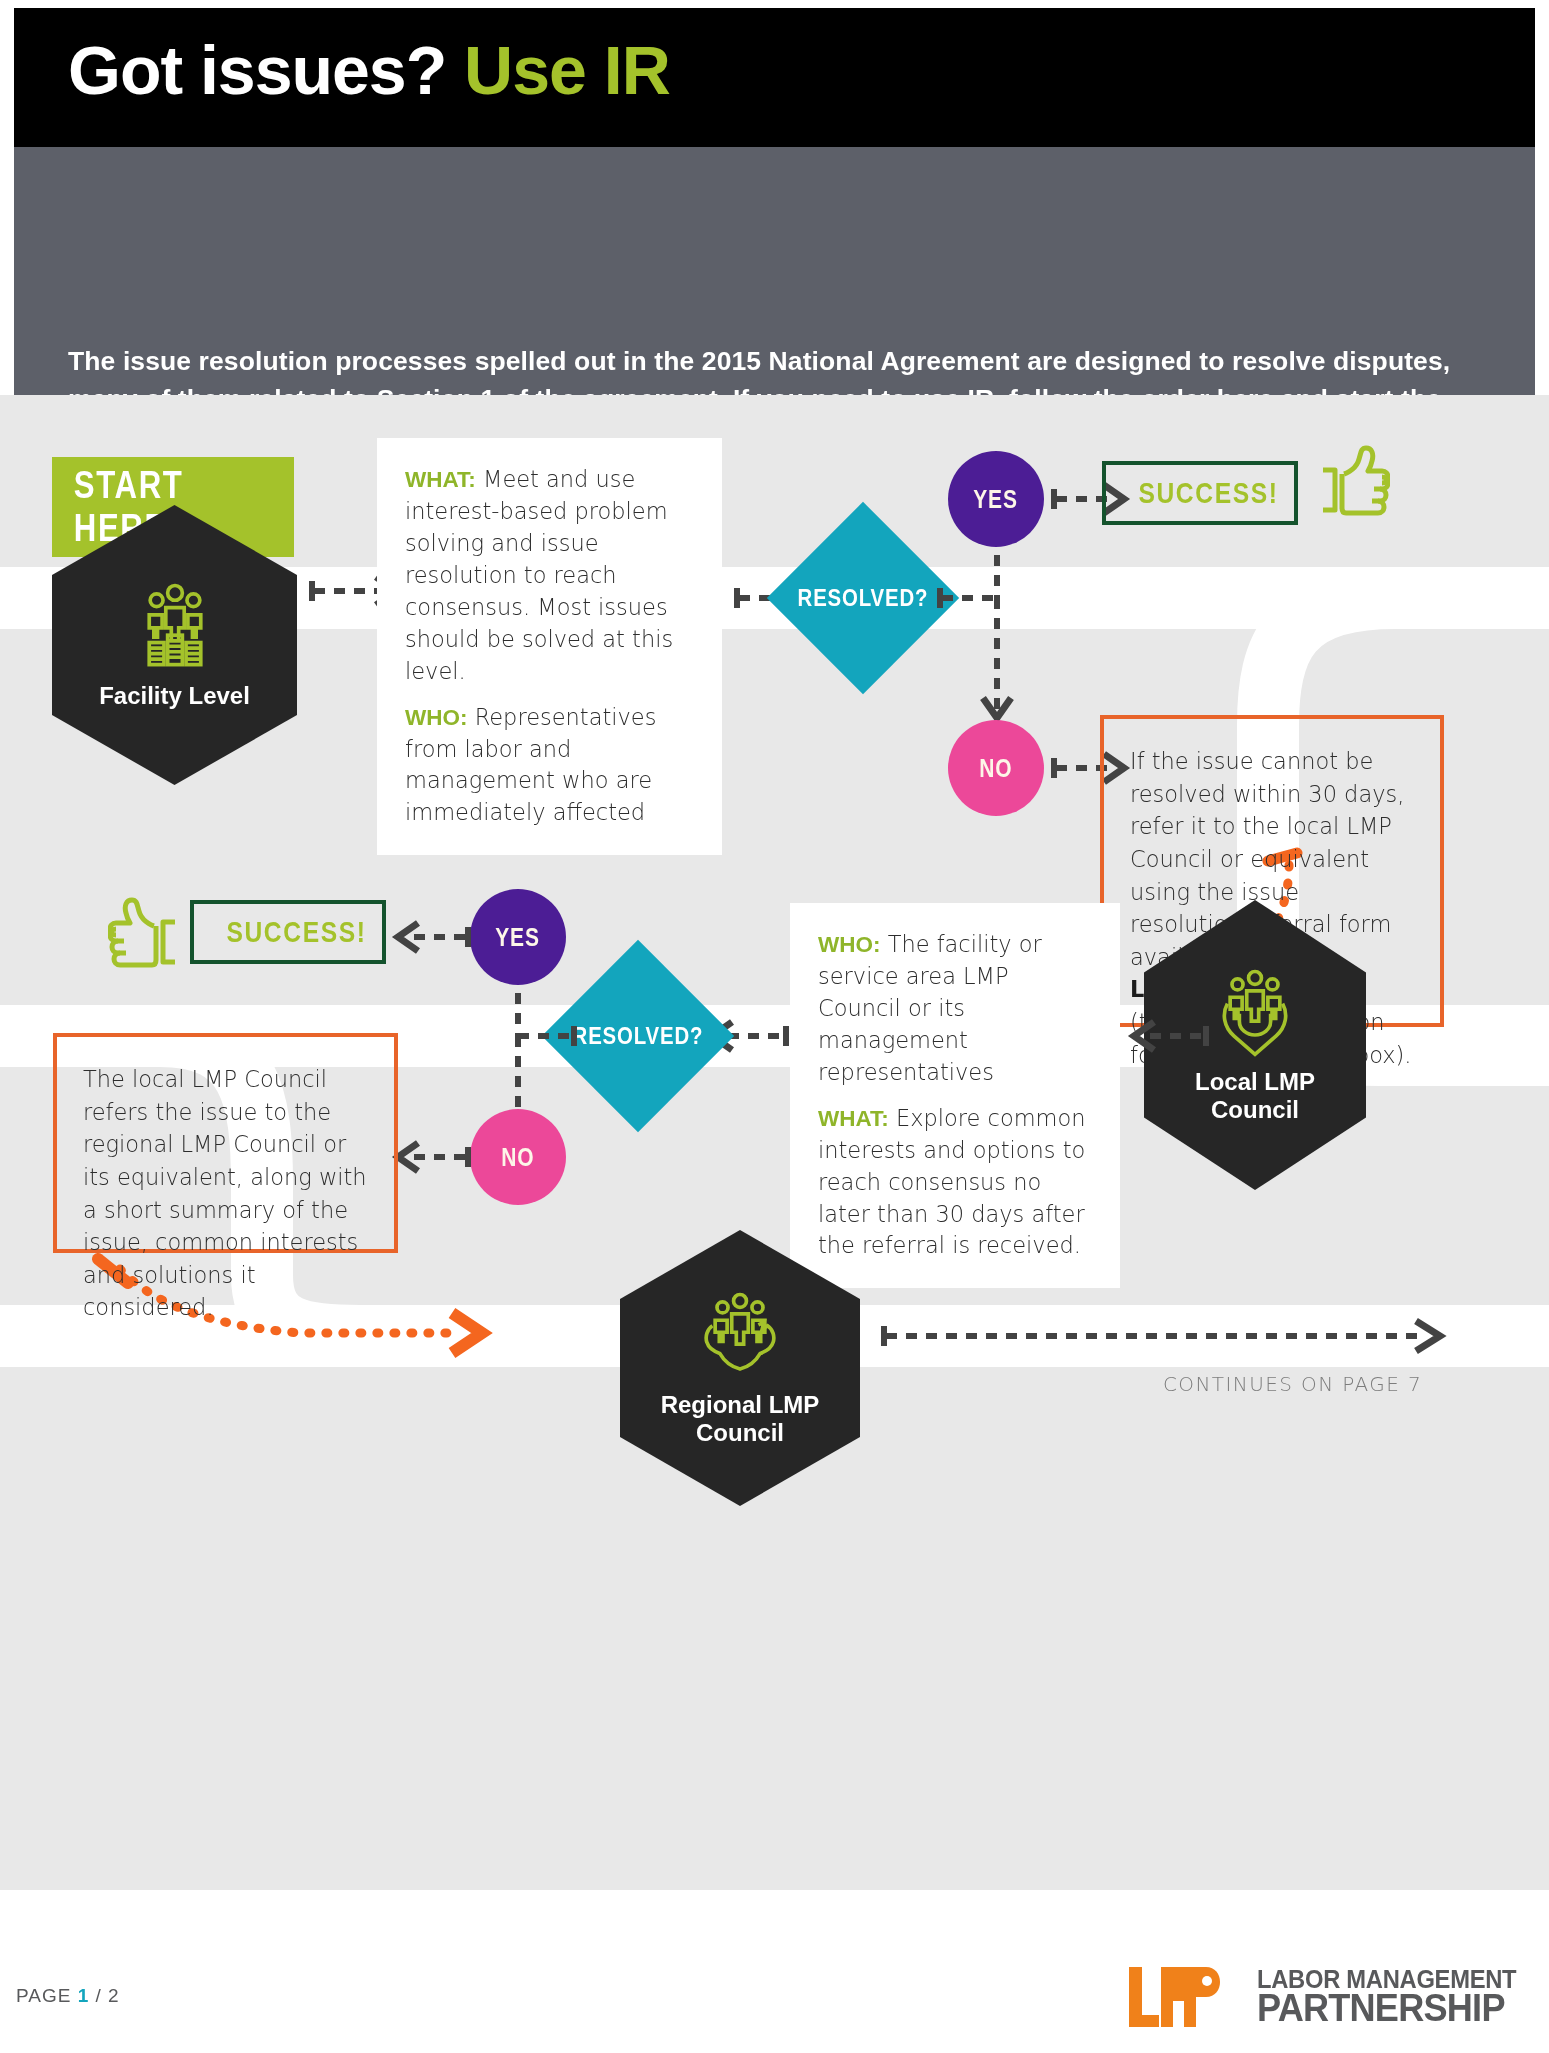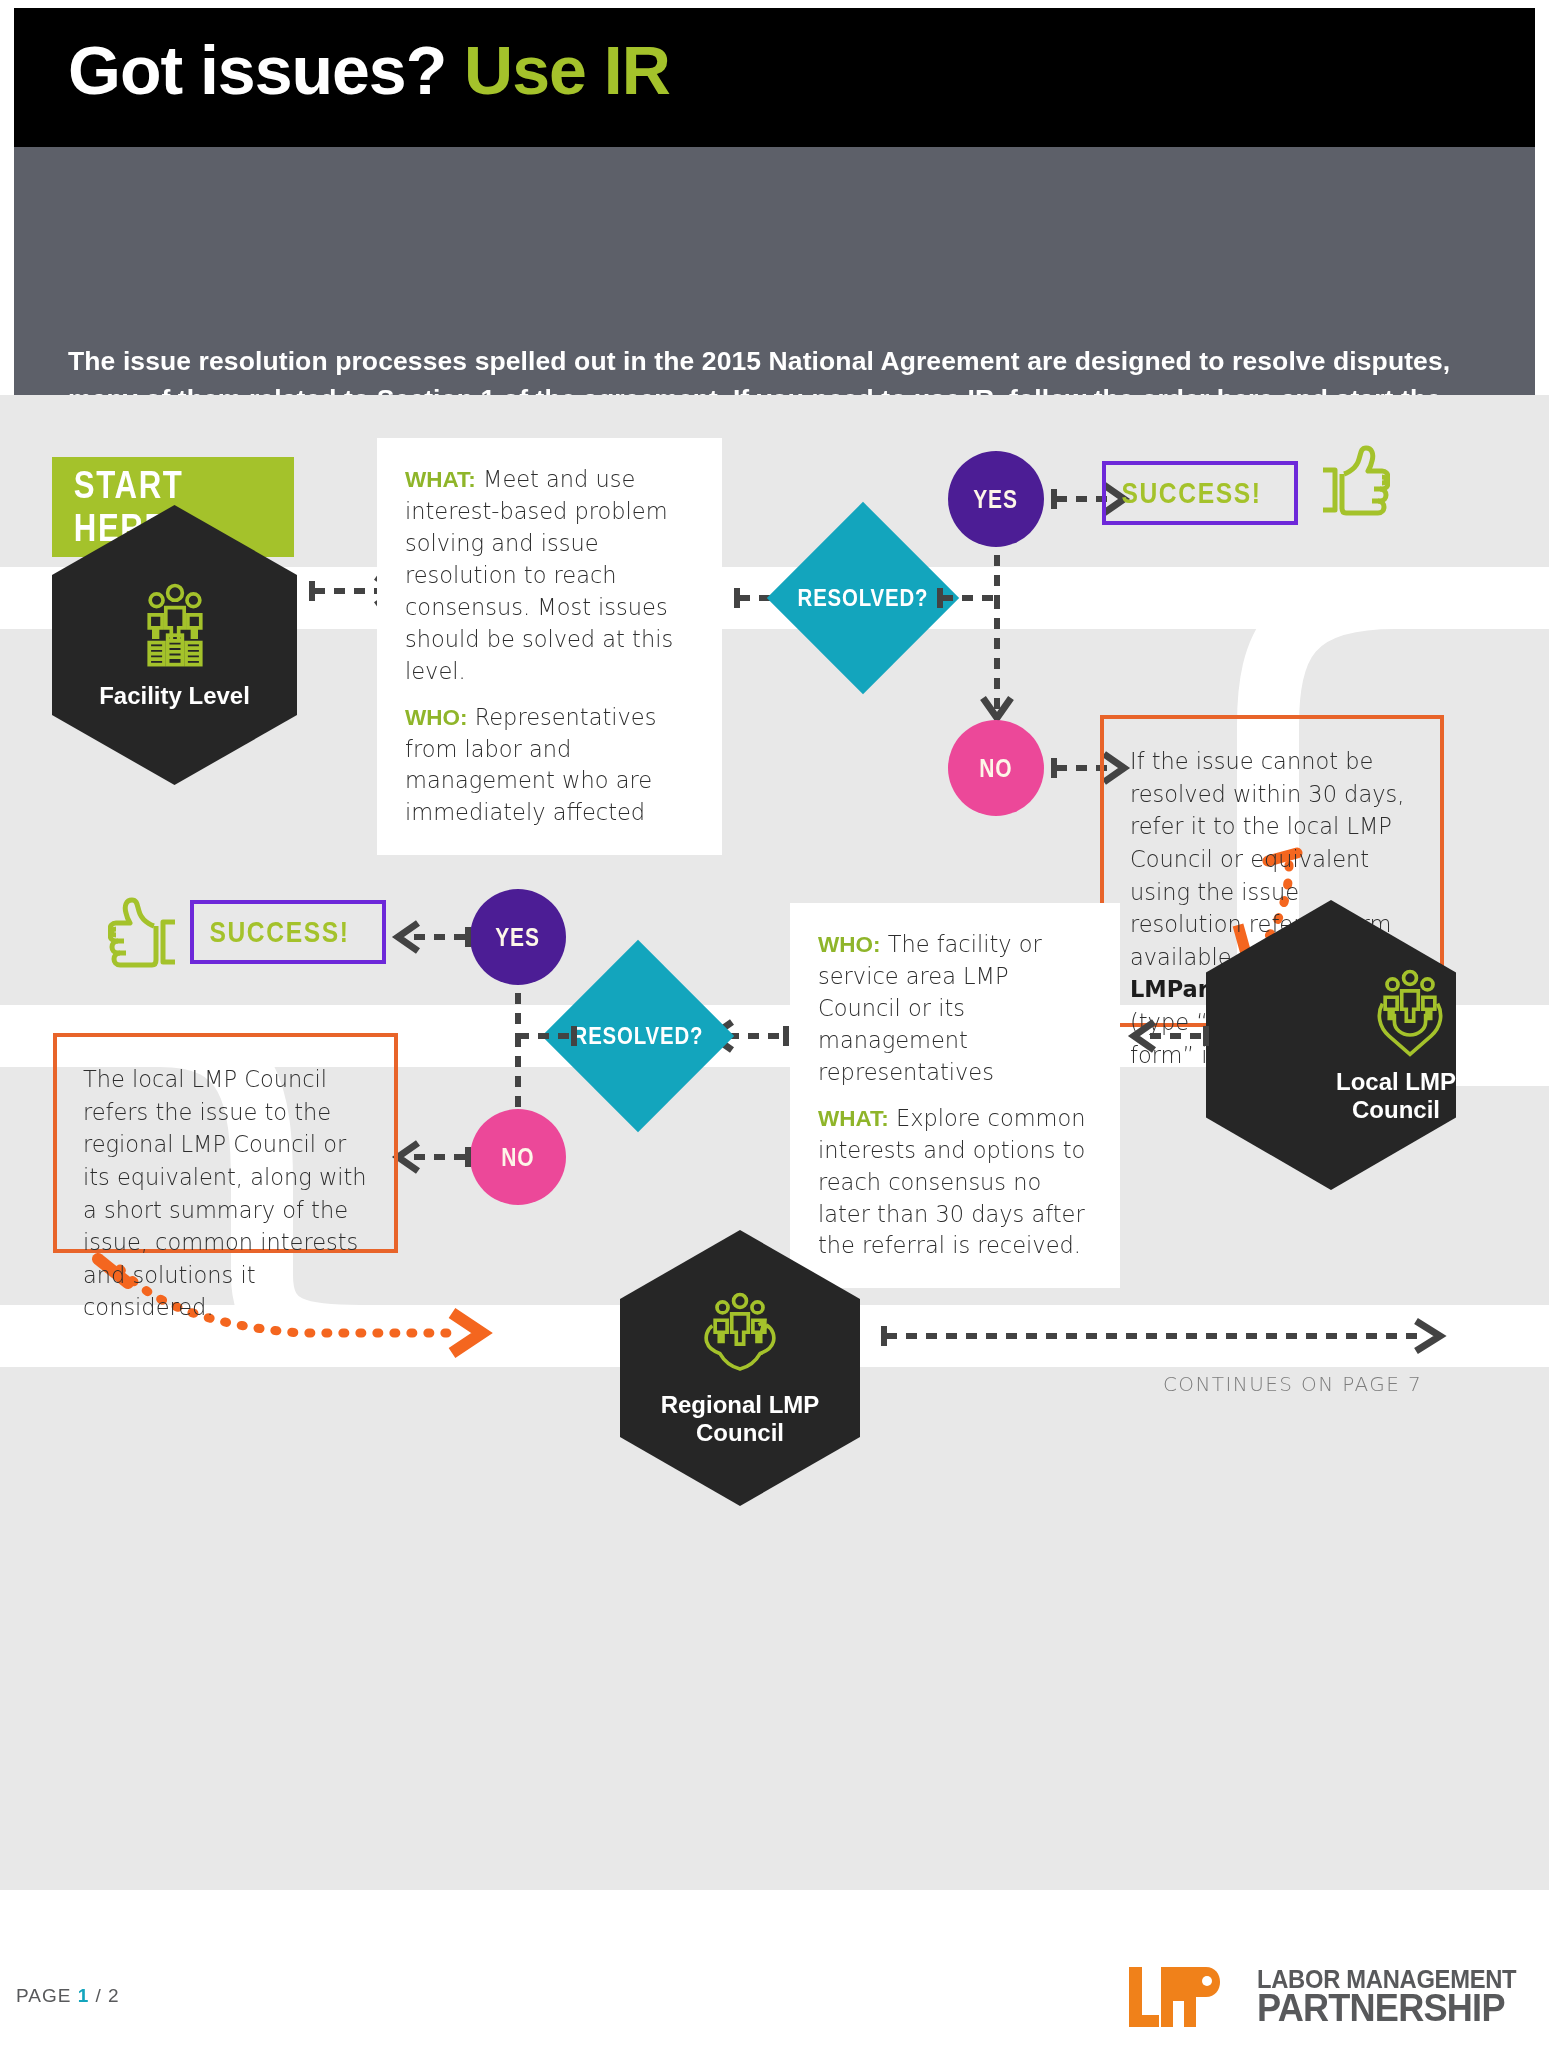--- a/index.html
+++ b/index.html
@@ -179,22 +179,22 @@
     font-weight: bold;
     letter-spacing: 1px;
   }
   .pill span { transform: scaleX(0.84); }
   .pill-yes { background: #4c1d95; }
   .pill-no  { background: #ec4899; }
 
   
   .success-box {
     position: absolute;
-    border: 4px solid #6d28d9;
-    display: flex; align-items: center; justify-content: flex-start;
+    border: 4px solid #14532d;
+    display: flex; align-items: center; justify-content: flex-end;
   }
   .success-box span {
     color: #a4c22b;
     font-size: 30px;
     font-weight: bold;
     letter-spacing: 2px;
     transform: scaleX(0.82);
     font-family: "Liberation Sans", sans-serif;
   }
   .thumb { position: absolute; }
@@ -352,21 +352,21 @@
     <svg class="arrow-svg" style="left:1050px; top:353px; width:90px; height:40px;" viewBox="0 0 90 40">
       <line x1="4" y1="10" x2="4" y2="30" stroke="#434343" stroke-width="6"></line>
       <line x1="6" y1="20" x2="58" y2="20" stroke="#434343" stroke-width="6" stroke-dasharray="11 9"></line>
       <polyline points="54,6 74,20 54,34" fill="none" stroke="#434343" stroke-width="7"></polyline>
     </svg>
 
     <div class="obox" style="left:1100px; top:320px; width:344px; height:312px;">
       <span>If the issue cannot be resolved within 30 days, refer it to the local LMP Council or equivalent using the issue resolution referral form available on </span><b>LMPartnership.org</b><span> (type “issue resolution form” in the search box).</span>
     </div>
 
-    <div class="hex" style="left:1206px; top:505px; width:250px; height:290px;align-items:flex-end;">
+    <div class="hex" style="left:1144px; top:505px; width:222px; height:290px;">
       <svg class="hex-icon" viewBox="0 0 100 100">
         <g fill="none" stroke="#a4c22b" stroke-width="4">
           <circle cx="50" cy="13" r="7"></circle>
           <circle cx="31" cy="20" r="6"></circle>
           <circle cx="69" cy="20" r="6"></circle>
           <path d="M41 27 h18 v20 h-5 v13 h-8 v-13 h-5 z"></path>
           <path d="M23 34 h13 v13 h-4.5 v10 h-4 v-10 h-4.5 z"></path>
           <path d="M64 34 h13 v13 h-4.5 v10 h-4 v-10 h-4.5 z"></path>
           <path d="M20 41 C14 52 16 66 27 76 l23 20 l23 -20 c11 -10 13 -24 7 -35"></path>
           <path d="M33 52 v8 c0 9 8 15 17 15 c9 0 17 -6 17 -15 v-8"></path>

